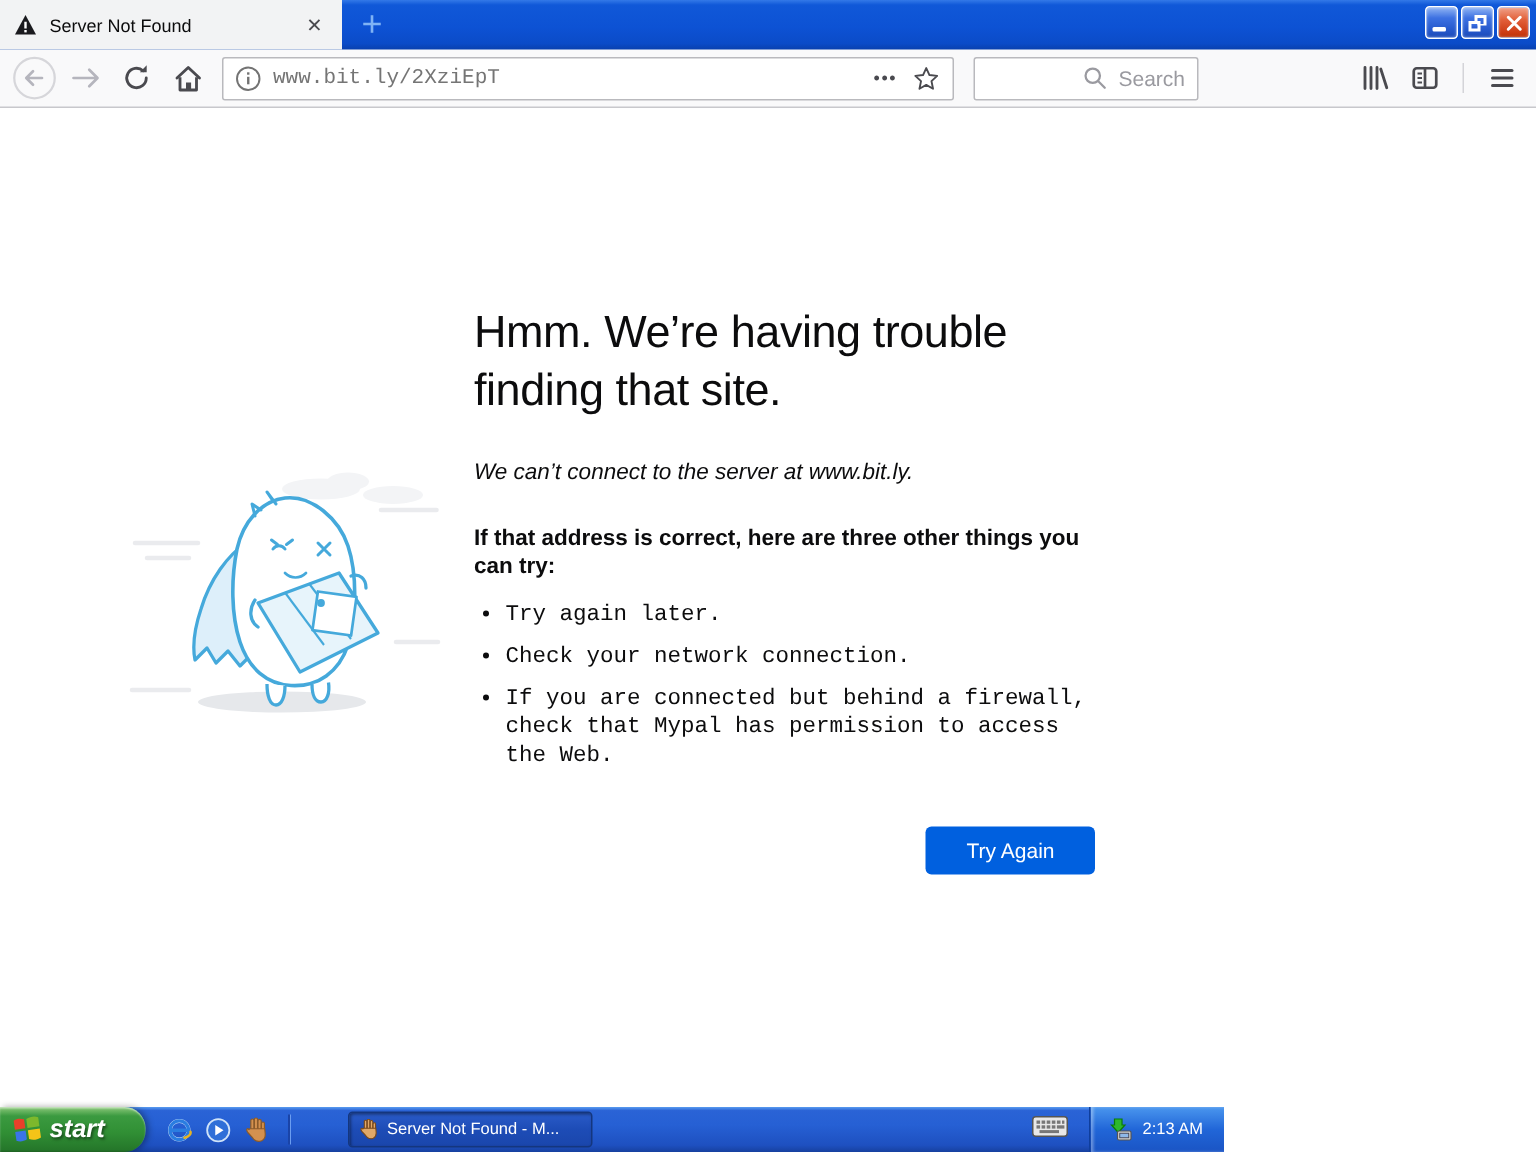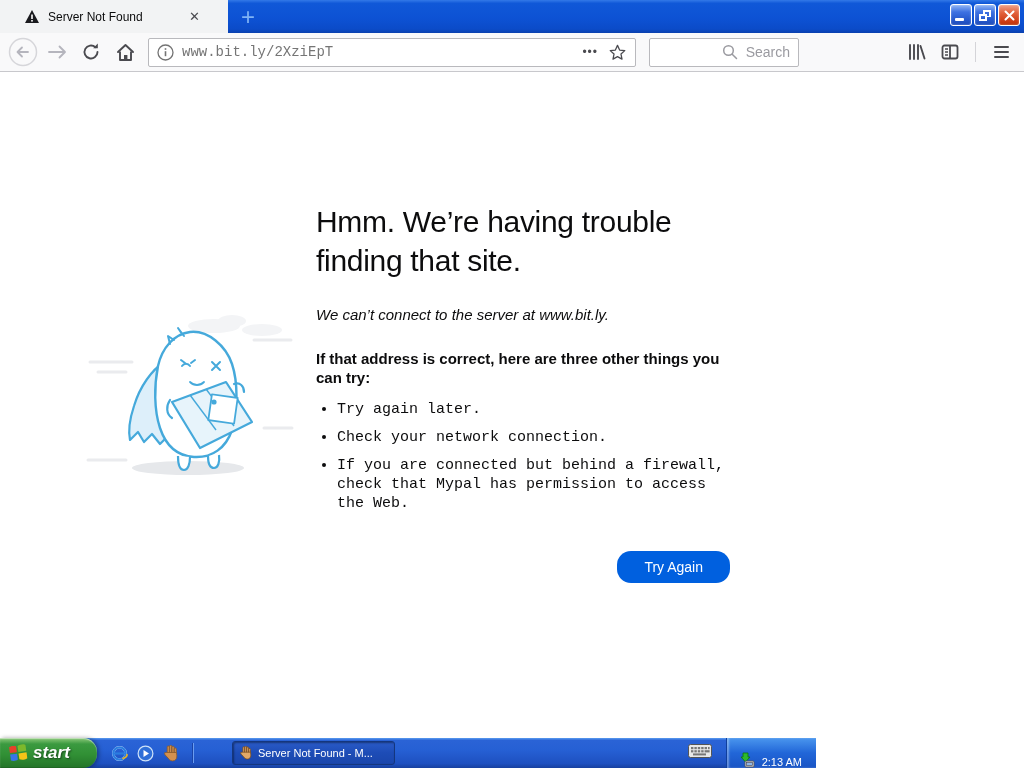--- a/index.html
+++ b/index.html
@@ -9,21 +9,21 @@
     font-family:"Liberation Sans", sans-serif; background:#fff;
   }
 
   
   .titlebar {
     position:relative; height:33px;
     background:linear-gradient(180deg,#3379e8 0%,#1058d8 10%,#0d52d4 55%,#0b4bc8 88%,#0940ae 100%);
   }
   .tab {
     position:absolute; left:0; top:0; width:228px; height:33px;
-    background:#f2f3f4; display:flex; align-items:center; padding:0 24px;
+    background:#f2f3f4; display:flex; align-items:center; padding:0 9px;
   }
   .warn-icon { width:16px; height:16px; flex:none; }
   .tab-title { flex:1; font-size:12px; color:#0c0c0d; margin-left:8px; white-space:nowrap; overflow:hidden; }
   .tab-close { flex:none; color:#4a4a4f; font-size:13px; line-height:1; padding:2px 4px; cursor:default; }
   .newtab {
     position:absolute; left:230px; top:0; width:36px; height:33px;
     display:flex; align-items:center; justify-content:center;
     color:#7fb3f5; font-size:24px; font-weight:400;
   }
   .win-controls { position:absolute; right:4px; top:4px; display:flex; gap:2px; }
@@ -68,21 +68,21 @@
   .error-wrap { display:flex; padding-top:130px; padding-left:86px; }
   .illus { width:208px; flex:none; margin-top:108px; }
   .error-text { width:414px; margin-left:22px; color:#0c0c0d; }
   .error-title { font-size:30px; font-weight:400; line-height:39px; letter-spacing:-0.3px; margin-bottom:25px; }
   .error-desc { font-size:15px; line-height:19px; margin-bottom:25px;font-style:italic; }
   .error-subtitle { font-size:15px; font-weight:700; line-height:19px; margin-bottom:13px; }
   .error-list { margin:0 0 38px 0; padding-left:21px;font-family:Liberation Mono, monospace; }
   .error-list li { font-size:15px; line-height:19px; margin-bottom:9px; }
   .btn-row { text-align:right; }
   .try-again {
-    background:#0060df; color:#fff; border:none; border-radius:14px;
+    background:#0060df; color:#fff; border:none; border-radius:4px;
     font-family:"Liberation Sans", sans-serif; font-size:14px;
     padding:8px 27px; cursor:pointer;
   }
 
   
   .taskbar {
     position:absolute; left:0; bottom:0; width:816px; height:30px;
     background:linear-gradient(180deg,#5a9cf0 0%,#2a63d6 8%,#2660d4 40%,#1e50c0 85%,#17409f 100%);
     display:flex; align-items:center;
   }
@@ -104,21 +104,21 @@
     margin-left:28px; width:163px; height:24px; flex:none;
     background:linear-gradient(180deg,#2a5bc8 0%,#1d4cb6 50%,#1a46ac 100%);
     border:1px solid #14367e; border-radius:3px;
     box-shadow:inset 1px 1px 2px rgba(0,0,0,.4);
     display:flex; align-items:center; padding:0 6px; gap:5px;
   }
   .taskbtn-label { color:#fff; font-size:11px; white-space:nowrap; overflow:hidden; }
   .tb-spacer { flex:1; }
   .kbd-wrap { margin-right:14px; }
   .tray {
-    height:30px; display:flex; align-items:flex-end; gap:7px; padding:0 14px 0 12px;
+    height:30px; display:flex; align-items:center; gap:7px; padding:0 14px 0 12px;
     background:linear-gradient(180deg,#4a96ee 0%,#2166d8 50%,#1a54c4 100%);
     border-left:1px solid #0f3e9c;
     box-shadow:inset 2px 0 2px rgba(255,255,255,.35);
   }
   .tray-time { color:#fff; font-size:11px; }
 </style>
 </head>
 <body>
 
 <div class="window">

